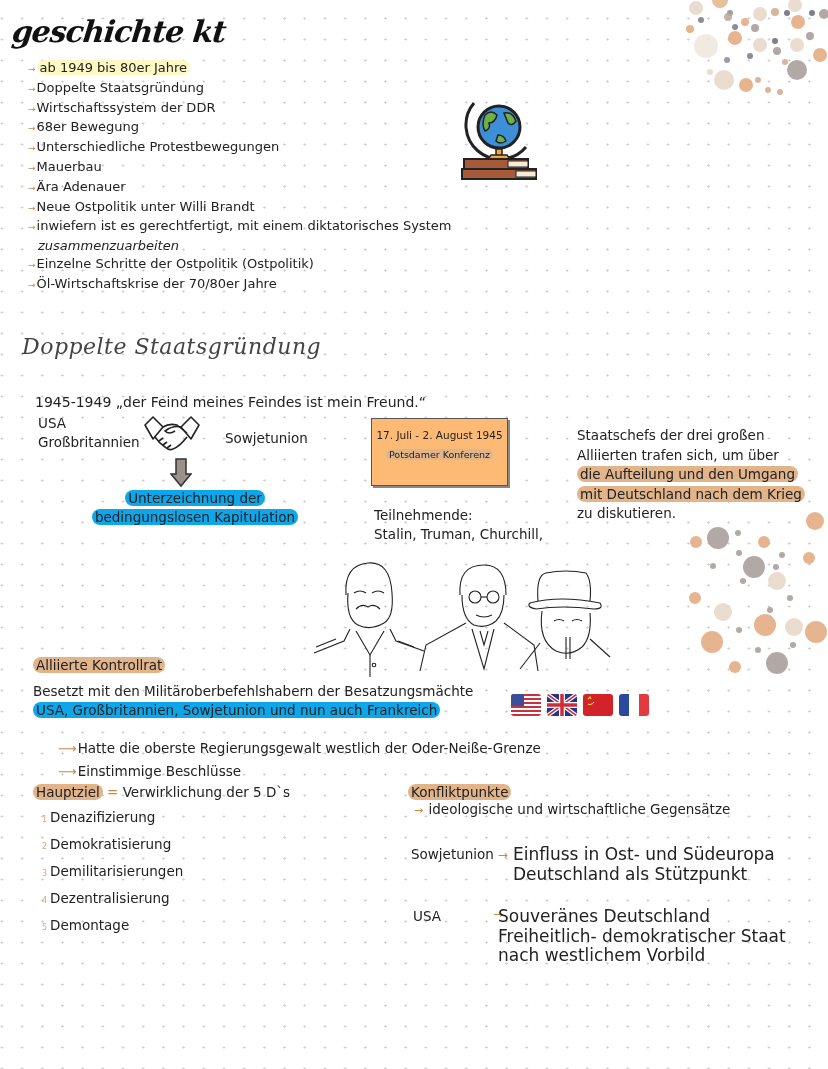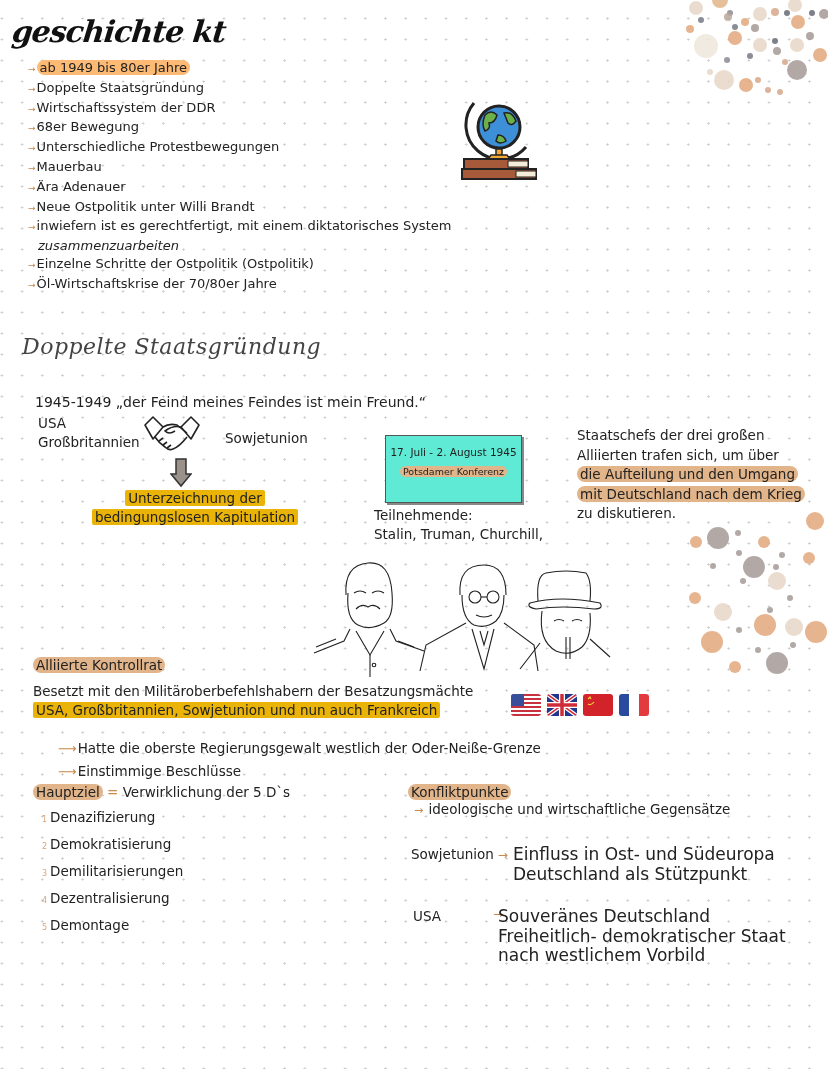--- a/index.html
+++ b/index.html
@@ -8,30 +8,30 @@
   .grid{position:absolute;left:0;top:0;width:828px;height:1069px;
     background-image:radial-gradient(circle,#c9c9c9 0.9px,transparent 1.2px);
     background-size:20.2px 21px;background-position:12px 8px;}
   .abs{position:absolute;}
   .title{left:12px;top:14px;font-family:"DejaVu Serif",serif;font-style:italic;font-weight:bold;
     font-size:30px;letter-spacing:-1px;color:#111;transform:skewX(-6deg);}
   .toc{left:28px;top:59px;font-size:13px;line-height:17.8px;}
   .toc li{list-style:none;white-space:nowrap;}
   .toc ul{margin:0;padding:0;}
   .arr{color:#c8894a;font-size:9px;margin-right:1px;}
-  .hl-grey{background:#fdba74;border-radius:8px;padding:0 3px;}
-  .hl{background:#eab308;border-radius:2px;padding:0 3px;}
+  .hl-grey{background:#fef9c3;border-radius:8px;padding:0 3px;}
+  .hl{background:#0ea5e9;border-radius:8px;padding:0 3px;}
   .hl-strong{background:#e2b48a;border-radius:8px;padding:0 3px;}
   .indent{padding-left:10px;font-style:italic;}
   .sub-heading{left:22px;top:334px;font-family:"DejaVu Serif",serif;font-style:italic;
     font-size:22px;color:#444;font-weight:normal;letter-spacing:0.5px;}
   .t14{font-size:14px;}
   .t13{font-size:13.5px;}
-  .card{left:371px;top:435px;width:135px;height:66px;border:1.5px solid #555;
-    background:#5eead4;box-shadow:2px 2px 0 #888;margin-left:14px;}
+  .card{left:371px;top:418px;width:135px;height:66px;border:1.5px solid #555;
+    background:#fdba74;box-shadow:2px 2px 0 #888;}
   .card .d{font-size:10.5px;text-align:center;margin-top:10px;white-space:nowrap;}
   .card .k{font-size:9.5px;text-align:center;margin-top:8px;}
   .dots circle{opacity:0.85;}
   .flag{display:inline-block;width:30px;height:22px;margin-right:6px;border-radius:3px;overflow:hidden;vertical-align:middle;}
   .numlist{font-size:13.5px;line-height:24px;}
   .num{color:#d8a47a;font-size:8px;margin-right:3px;}
   .lines{font-size:17px;line-height:19.5px;}
 </style>
 </head>
 <body>

